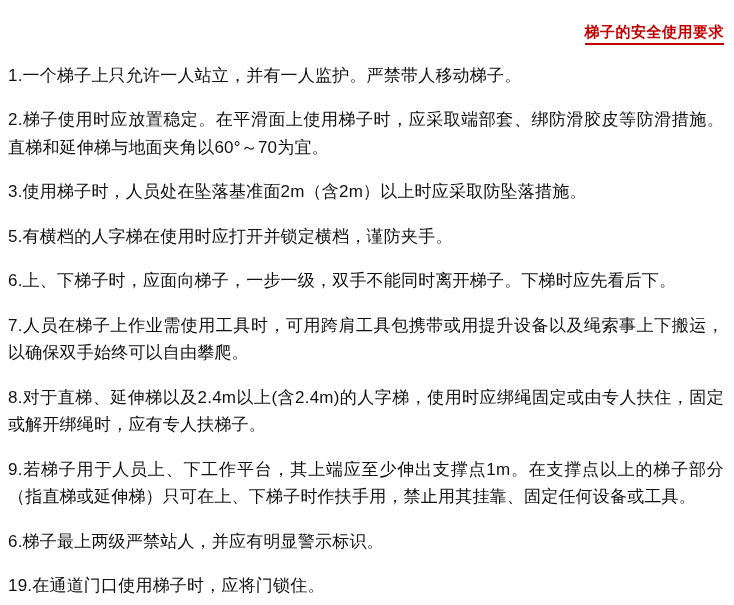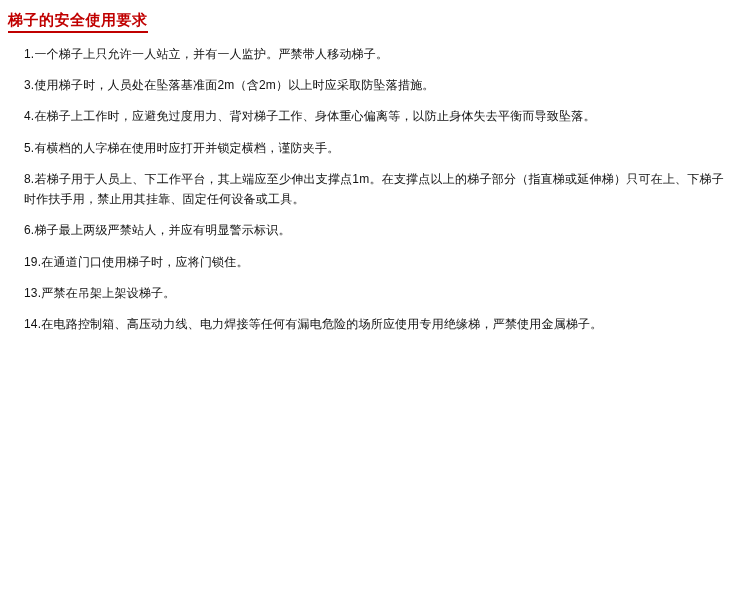--- a/index.html
+++ b/index.html
@@ -15,63 +15,65 @@
     overflow: hidden;
   }
   .page {
     width: 734px;
     height: 605px;
     box-sizing: border-box;
     padding: 6px 10px 0 8px;
     position: relative;
   }
   .title-wrap {
-    text-align: left;
-    margin-top: 4px;
+    text-align: right;
+    margin-top: 16px;
     margin-bottom: 10px;
   }
   .title {
     display: inline-block;
     font-size: 15px;
     font-weight: bold;
     color: #c00000;
     letter-spacing: 0.5px;
     border-bottom: 2px solid #c00000;
     padding-bottom: 1px;
     line-height: 1.3;
   }
   .rules {
     margin: 0;
     padding: 0;
     list-style: none;
   }
   .rule {
-    font-size: 12px;
+    font-size: 17px;
     line-height: 1.62;
     color: #111111;
     margin-bottom: 6px;
     text-align: justify;
     letter-spacing: 0.2px;
-    margin-left: 16px;
   }
 </style>
 </head>
 <body>
 
 <div class="page">
 
   <div class="title-wrap">
     <span class="title">梯子的安全使用要求</span>
   </div>
 
   <div class="rules">
     <p class="rule">1.一个梯子上只允许一人站立，并有一人监护。严禁带人移动梯子。</p>
+    <p class="rule">2.梯子使用时应放置稳定。在平滑面上使用梯子时，应采取端部套、绑防滑胶皮等防滑措施。直梯和延伸梯与地面夹角以60°～70为宜。</p>
     <p class="rule">3.使用梯子时，人员处在坠落基准面2m（含2m）以上时应采取防坠落措施。</p>
-    <p class="rule">4.在梯子上工作时，应避免过度用力、背对梯子工作、身体重心偏离等，以防止身体失去平衡而导致坠落。</p>
     <p class="rule">5.有横档的人字梯在使用时应打开并锁定横档，谨防夹手。</p>
-    <p class="rule">8.若梯子用于人员上、下工作平台，其上端应至少伸出支撑点1m。在支撑点以上的梯子部分（指直梯或延伸梯）只可在上、下梯子时作扶手用，禁止用其挂靠、固定任何设备或工具。</p>
+    <p class="rule">6.上、下梯子时，应面向梯子，一步一级，双手不能同时离开梯子。下梯时应先看后下。</p>
+    <p class="rule">7.人员在梯子上作业需使用工具时，可用跨肩工具包携带或用提升设备以及绳索事上下搬运，以确保双手始终可以自由攀爬。</p>
+    <p class="rule">8.对于直梯、延伸梯以及2.4m以上(含2.4m)的人字梯，使用时应绑绳固定或由专人扶住，固定或解开绑绳时，应有专人扶梯子。</p>
+    <p class="rule">9.若梯子用于人员上、下工作平台，其上端应至少伸出支撑点1m。在支撑点以上的梯子部分（指直梯或延伸梯）只可在上、下梯子时作扶手用，禁止用其挂靠、固定任何设备或工具。</p>
     <p class="rule">6.梯子最上两级严禁站人，并应有明显警示标识。</p>
     <p class="rule">19.在通道门口使用梯子时，应将门锁住。</p>
     <p class="rule">13.严禁在吊架上架设梯子。</p>
     <p class="rule">14.在电路控制箱、高压动力线、电力焊接等任何有漏电危险的场所应使用专用绝缘梯，严禁使用金属梯子。</p>
   </div>
 
 </div>
 
 </body></html>

